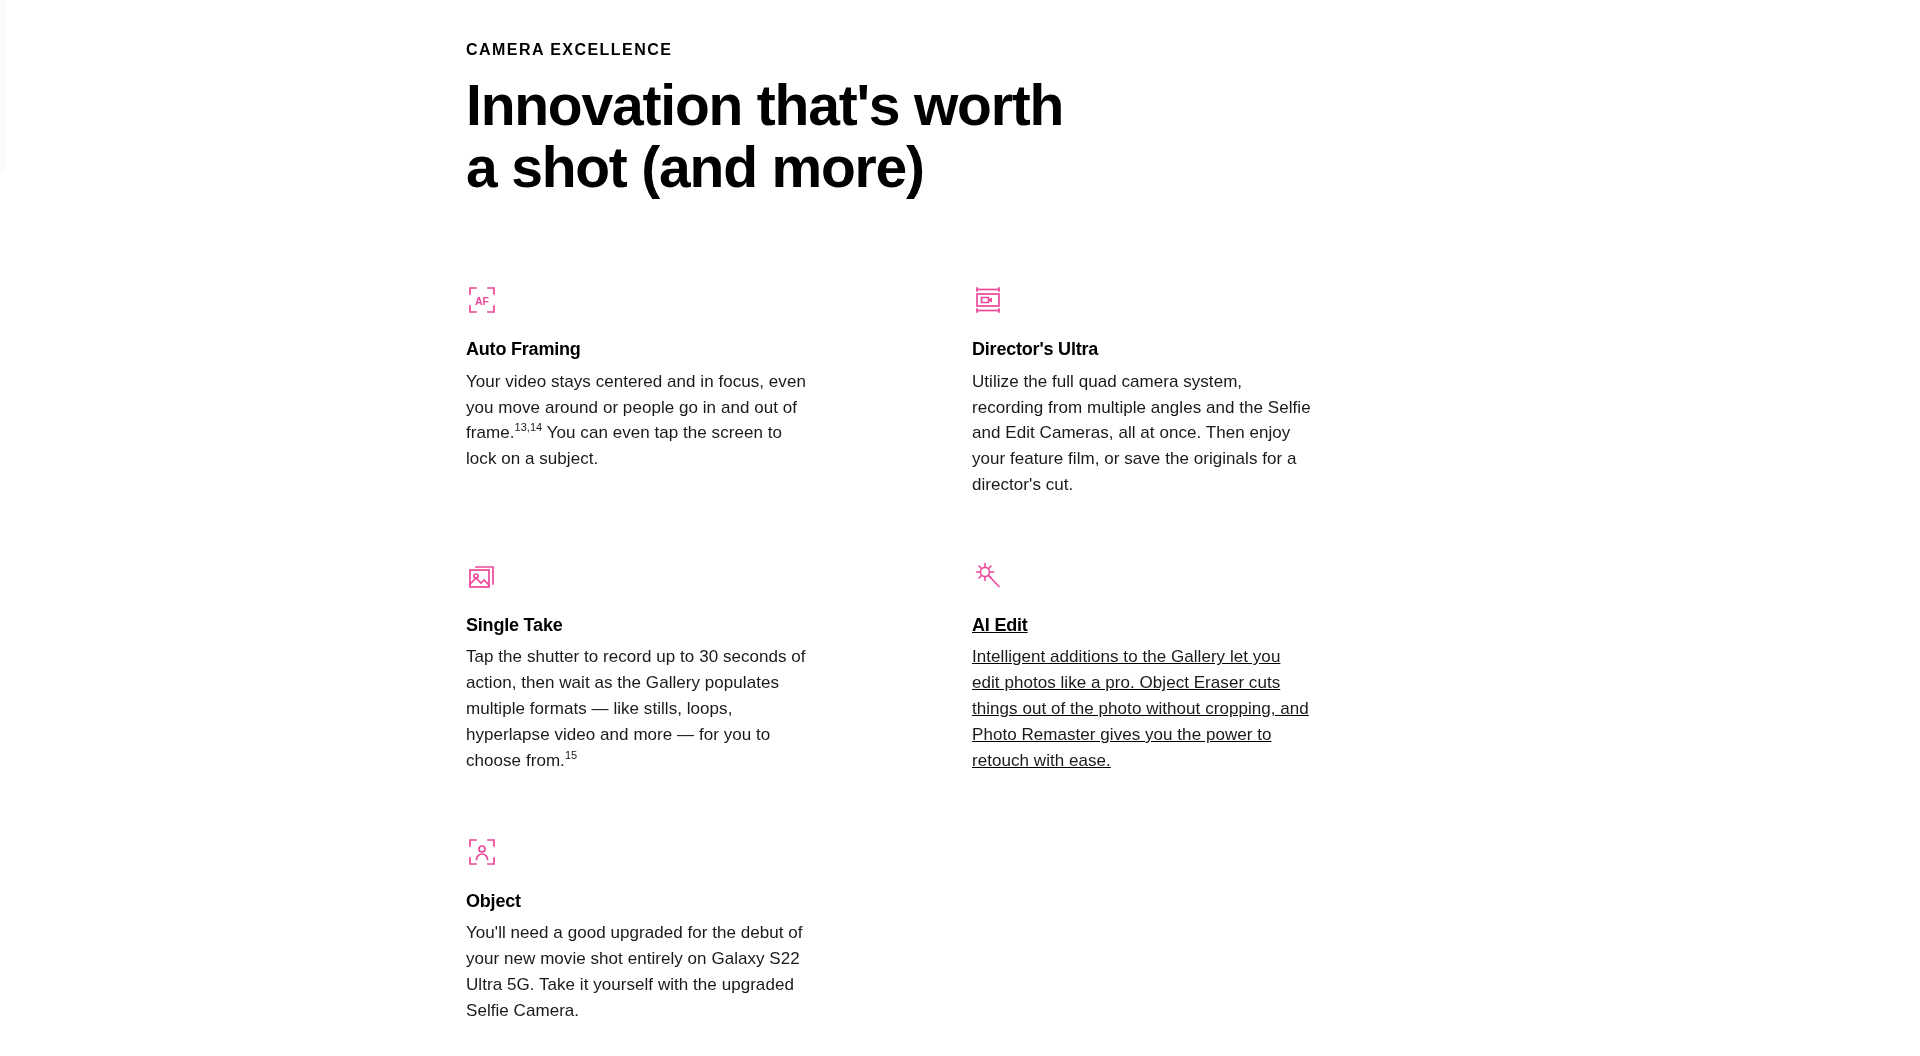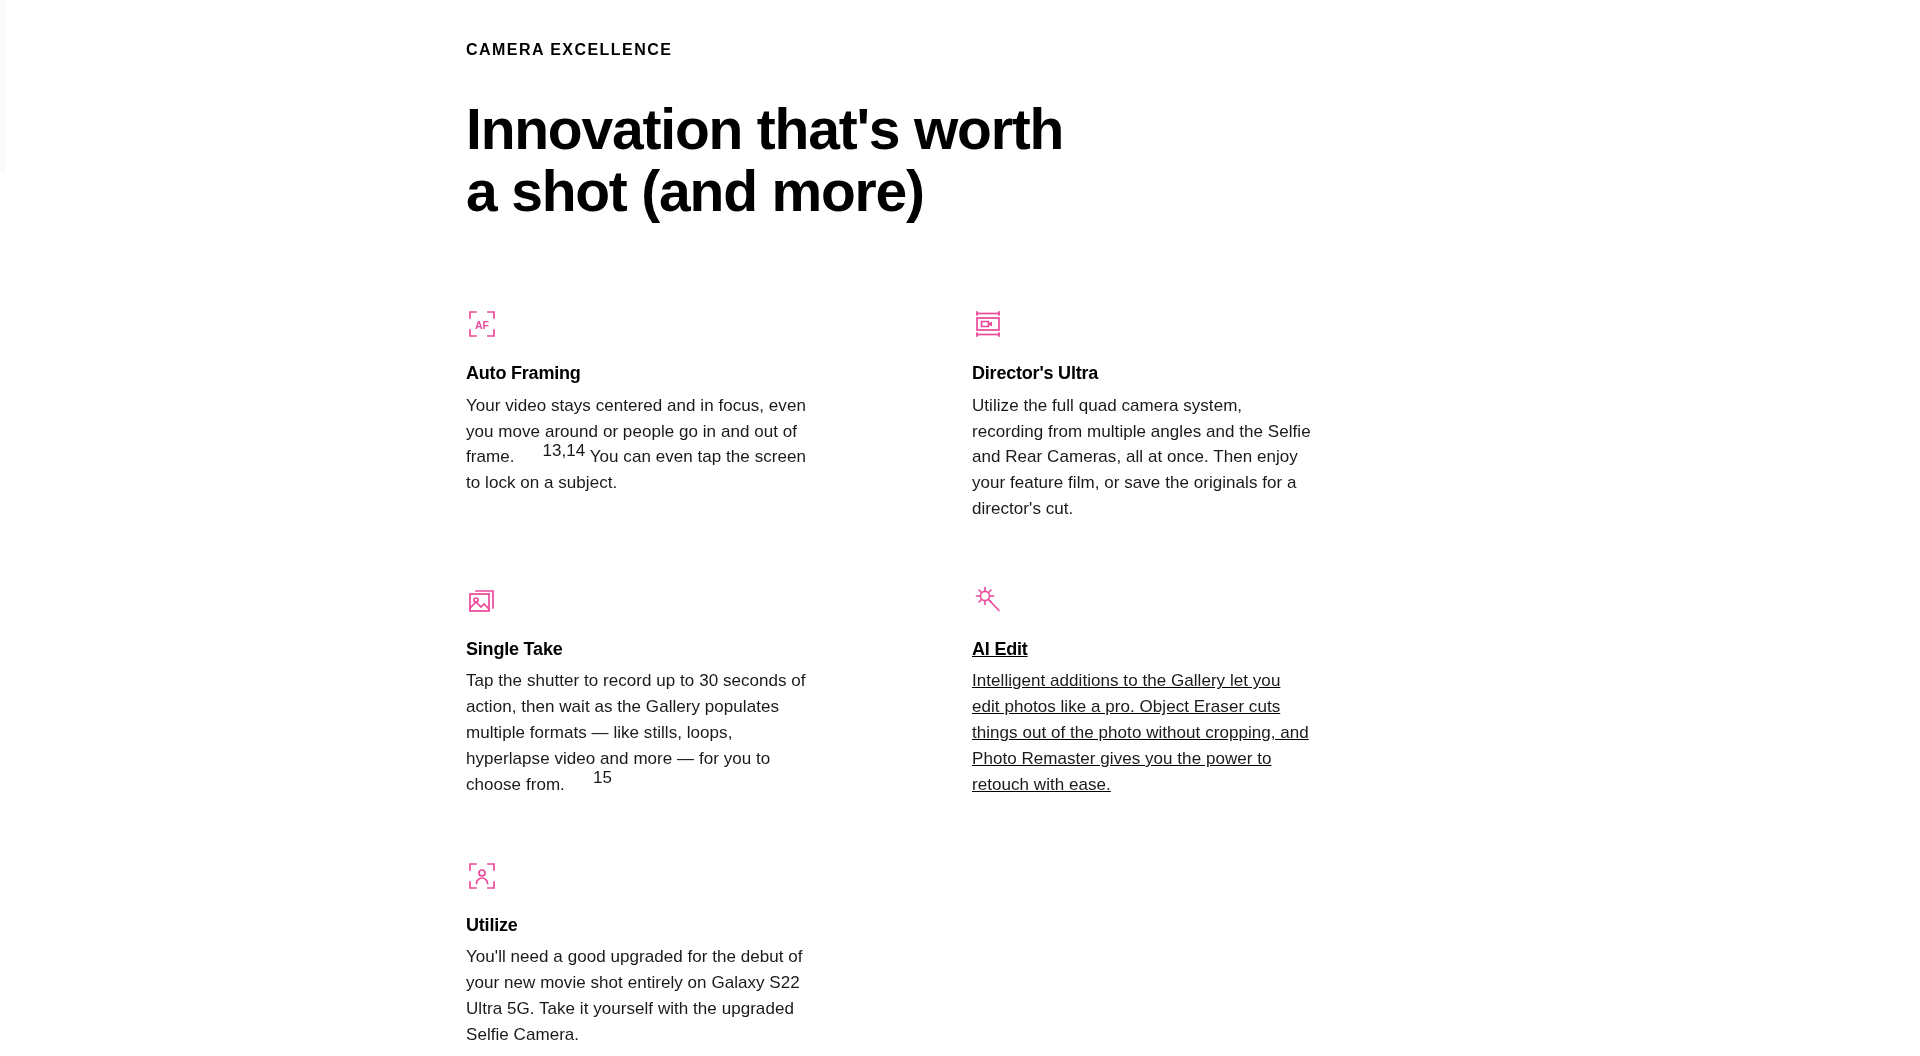--- a/index.html
+++ b/index.html
@@ -47,21 +47,21 @@
     margin-top: 40px;
     font-size: 16px;
     font-weight: 700;
     letter-spacing: 1.45px;
     line-height: 1.2;
     color: #000;
     text-transform: uppercase;
   }
 
   .headline {
-    margin-top: 40px;
+    margin-top: 16px;
     font-size: 57px;
     font-weight: 700;
     line-height: 1.08;
     letter-spacing: -1.2px;
     color: #000;
     white-space: pre-line;
   }
 
   .feature-grid {
     margin-top: 86px;
@@ -97,24 +97,23 @@
   .feature-body {
     margin-top: 8px;
     font-size: 17px;
     font-weight: 400;
     line-height: 1.52;
     color: #1a1a1a;
     letter-spacing: 0.05px;
   }
 
   .feature-body sup {
-    font-size: 17px;
+    font-size: 11px;
     line-height: 0;
     vertical-align: super;
-    margin-left: 28px;
   }
 
   
   .cell-r1c1 { grid-column: 1; grid-row: 1; }
   .cell-r1c2 { grid-column: 2; grid-row: 1; }
   .cell-r2c1 { grid-column: 1; grid-row: 2; }
   .cell-r2c2 { grid-column: 2; grid-row: 2; text-decoration: underline; }
   .cell-r3c1 { grid-column: 1; grid-row: 3; }
 </style>
 </head>
@@ -154,21 +153,21 @@
             <path d="M27 4v3"></path>
             <rect x="5" y="10" width="22" height="12"></rect>
             <path d="M9.5 13.5h7v5h-7z"></path>
             <path d="M16.5 15.5l3.5-2v5l-3.5-2z" fill="currentColor" stroke="none"></path>
             <path d="M5 25v3"></path>
             <path d="M5 26.5h22"></path>
             <path d="M27 25v3"></path>
           </svg>
         </span>
         <div class="feature-title">Director's Ultra</div>
-        <p class="feature-body"><span>Utilize the full quad camera system, recording from multiple angles and the Selfie and Rear Cameras, all at once. Then enjoy your feature film, or save the originals for a director's cut.</span><sup></sup><span></span></p>
+        <p class="feature-body"><span>Utilize the full quad camera system, recording from multiple angles and the Selfie and Edit Cameras, all at once. Then enjoy your feature film, or save the originals for a director's cut.</span><sup></sup><span></span></p>
       </div>
 
       <div class="feature cell-r2c1">
         <span class="feature-icon">
           <svg viewBox="0 0 32 32" width="32" height="32" fill="none" stroke="currentColor" stroke-width="1.7" stroke-linecap="square" stroke-linejoin="miter">
             <path d="M10 7h17v17"></path>
             <rect x="4" y="10" width="19" height="17"></rect>
             <circle cx="10" cy="16" r="2"></circle>
             <path d="M4 24l6-6 5 5 3-3 5 5"></path>
           </svg>
@@ -200,19 +199,19 @@
         <span class="feature-icon">
           <svg viewBox="0 0 32 32" width="32" height="32" fill="none" stroke="currentColor" stroke-width="1.7" stroke-linecap="square">
             <path d="M4 10V4h6"></path>
             <path d="M22 4h6v6"></path>
             <path d="M28 22v6h-6"></path>
             <path d="M10 28H4v-6"></path>
             <circle cx="16" cy="13" r="3"></circle>
             <path d="M10.5 23.5a5.5 5.5 0 0 1 11 0"></path>
           </svg>
         </span>
-        <div class="feature-title">Utilize</div>
+        <div class="feature-title">Object</div>
         <p class="feature-body"><span>You'll need a good upgraded for the debut of your new movie shot entirely on Galaxy S22 Ultra 5G. Take it yourself with the upgraded Selfie Camera.</span><sup></sup><span></span></p>
       </div>
 
     </div>
   </div>
 </div>
 
 </body></html>

